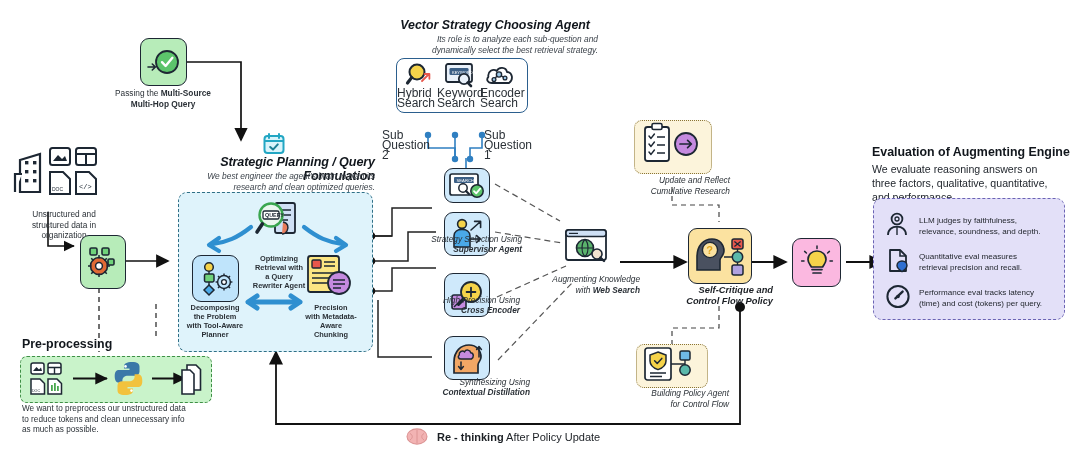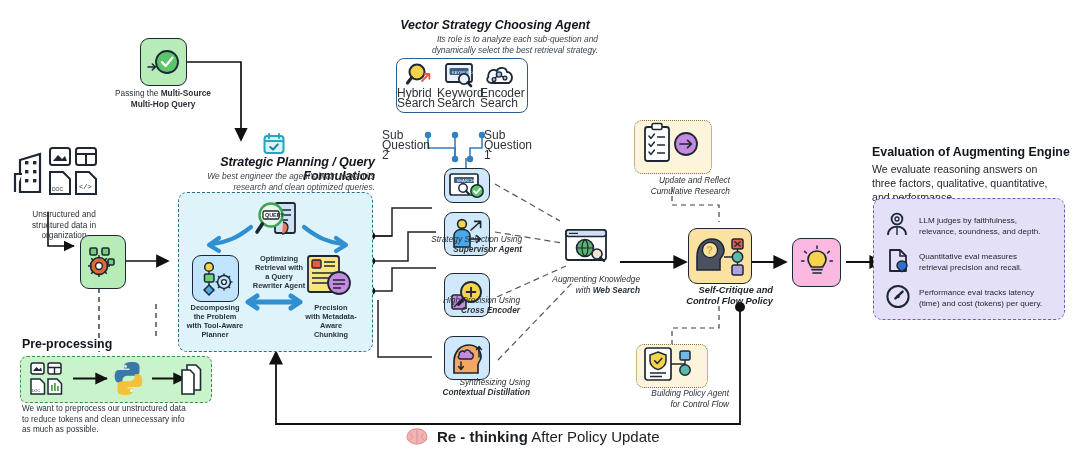--- a/index.html
+++ b/index.html
@@ -31,21 +31,21 @@
   
   .tile{border-radius:9px;display:flex;align-items:center;justify-content:center;}
   .t-green{background:#b7ecb9;border:1.6px solid #1d2733;}
   .t-blue{background:#bfe4fb;border:1.6px solid #1d2733;}
   .t-cream{background:#fbe2a0;border:1.6px solid #1d2733;}
   .t-pink{background:#fbb8e0;border:1.6px solid #1d2733;}
   .t-ltblue{background:#cfe9fb;border:1.6px solid #1d2733;}
 
   .evalrow{display:flex;align-items:flex-end;gap:8px;margin-bottom:11px;}
   .evaltxt{font-size:8.1px;line-height:11px;color:#23272e;}
-  .rethink{font-size:15px;color:#1b1f24;}
+  .rethink{font-size:11px;color:#1b1f24;}
   .rethink b{font-weight:bold;}
 </style>
 </head>
 <body>
 
 <div class="stage">
 
   <svg class="abs" style="left:0;top:0;width:1080px;height:459px" viewBox="0 0 1080 459">
     <defs>
       <marker id="ah" markerWidth="9" markerHeight="9" refX="7" refY="4.5" orient="auto">

